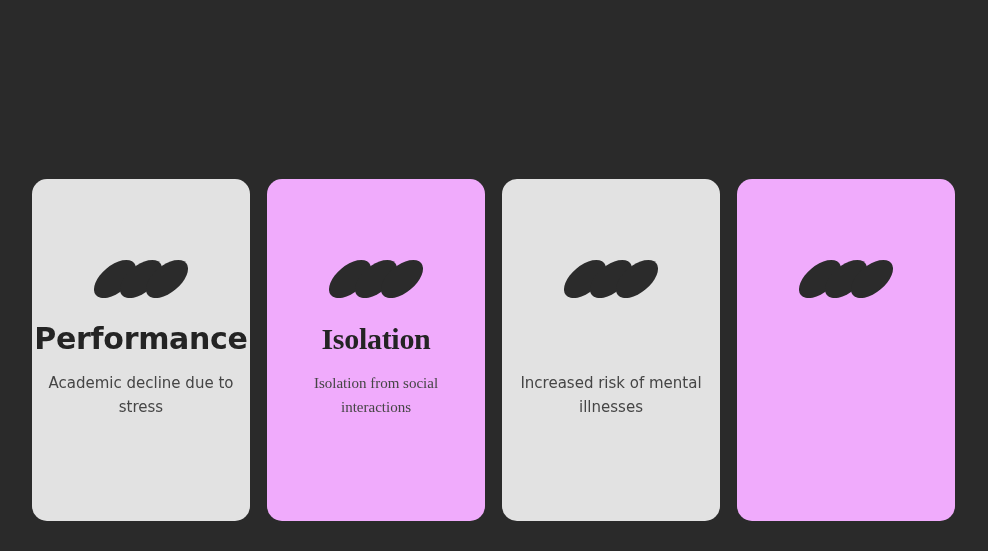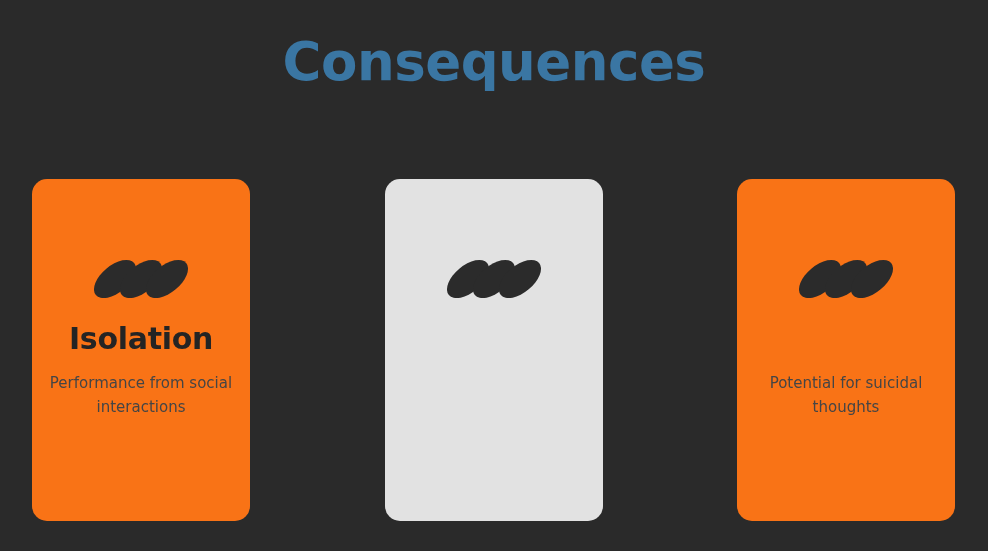--- a/index.html
+++ b/index.html
@@ -56,21 +56,21 @@
     height: 342px;
     border-radius: 15px;
     display: flex;
     flex-direction: column;
     align-items: center;
     position: relative;
     overflow: hidden;
   }
 
   .card.theme-light { background: #e2e2e2; }
-  .card.theme-blue  { background: #f97316; }
+  .card.theme-blue  { background: #f0abfc; font-family: Liberation Serif, serif; }
 
   
   .card-icon {
     position: absolute;
     top: 74px;
     left: 50%;
     transform: translateX(-50%);
     width: 104px;
     height: 52px;
     line-height: 0;
@@ -108,58 +108,70 @@
     font-weight: normal;
     color: #454545;
     line-height: 24px;
   }
 </style>
 </head>
 <body>
 
 <div class="slide">
 
-  <div class="slide-title">Consequences</div>
 
   <div class="card-row">
 
+    <div class="card theme-light">
+      <div class="card-icon">
+        <svg viewBox="0 0 104 52" xmlns="http://www.w3.org/2000/svg" aria-hidden="true">
+          <g fill="#2b2b2b">
+            <ellipse cx="26" cy="26" rx="25" ry="13.5" transform="rotate(-40 26 26)"></ellipse>
+            <ellipse cx="52" cy="26" rx="25" ry="13.5" transform="rotate(-40 52 26)"></ellipse>
+            <ellipse cx="78" cy="26" rx="25" ry="13.5" transform="rotate(-40 78 26)"></ellipse>
+          </g>
+        </svg>
+      </div>
+      <div class="card-title">Performance</div>
+      <div class="card-body">Academic decline due to stress</div>
+    </div>
 
     <div class="card theme-blue">
       <div class="card-icon">
         <svg viewBox="0 0 104 52" xmlns="http://www.w3.org/2000/svg" aria-hidden="true">
           <g fill="#2b2b2b">
             <ellipse cx="26" cy="26" rx="25" ry="13.5" transform="rotate(-40 26 26)"></ellipse>
             <ellipse cx="52" cy="26" rx="25" ry="13.5" transform="rotate(-40 52 26)"></ellipse>
             <ellipse cx="78" cy="26" rx="25" ry="13.5" transform="rotate(-40 78 26)"></ellipse>
           </g>
         </svg>
       </div>
       <div class="card-title">Isolation</div>
-      <div class="card-body">Performance from social interactions</div>
+      <div class="card-body">Isolation from social interactions</div>
     </div>
 
     <div class="card theme-light">
       <div class="card-icon">
         <svg viewBox="0 0 104 52" xmlns="http://www.w3.org/2000/svg" aria-hidden="true">
           <g fill="#2b2b2b">
             <ellipse cx="26" cy="26" rx="25" ry="13.5" transform="rotate(-40 26 26)"></ellipse>
             <ellipse cx="52" cy="26" rx="25" ry="13.5" transform="rotate(-40 52 26)"></ellipse>
             <ellipse cx="78" cy="26" rx="25" ry="13.5" transform="rotate(-40 78 26)"></ellipse>
           </g>
         </svg>
       </div>
+      <div class="card-body">Increased risk of mental illnesses</div>
     </div>
 
     <div class="card theme-blue">
       <div class="card-icon">
         <svg viewBox="0 0 104 52" xmlns="http://www.w3.org/2000/svg" aria-hidden="true">
           <g fill="#2b2b2b">
             <ellipse cx="26" cy="26" rx="25" ry="13.5" transform="rotate(-40 26 26)"></ellipse>
             <ellipse cx="52" cy="26" rx="25" ry="13.5" transform="rotate(-40 52 26)"></ellipse>
             <ellipse cx="78" cy="26" rx="25" ry="13.5" transform="rotate(-40 78 26)"></ellipse>
           </g>
         </svg>
       </div>
-      <div class="card-body">Potential for suicidal thoughts</div>
     </div>
 
   </div>
 </div>
 
 </body></html>

